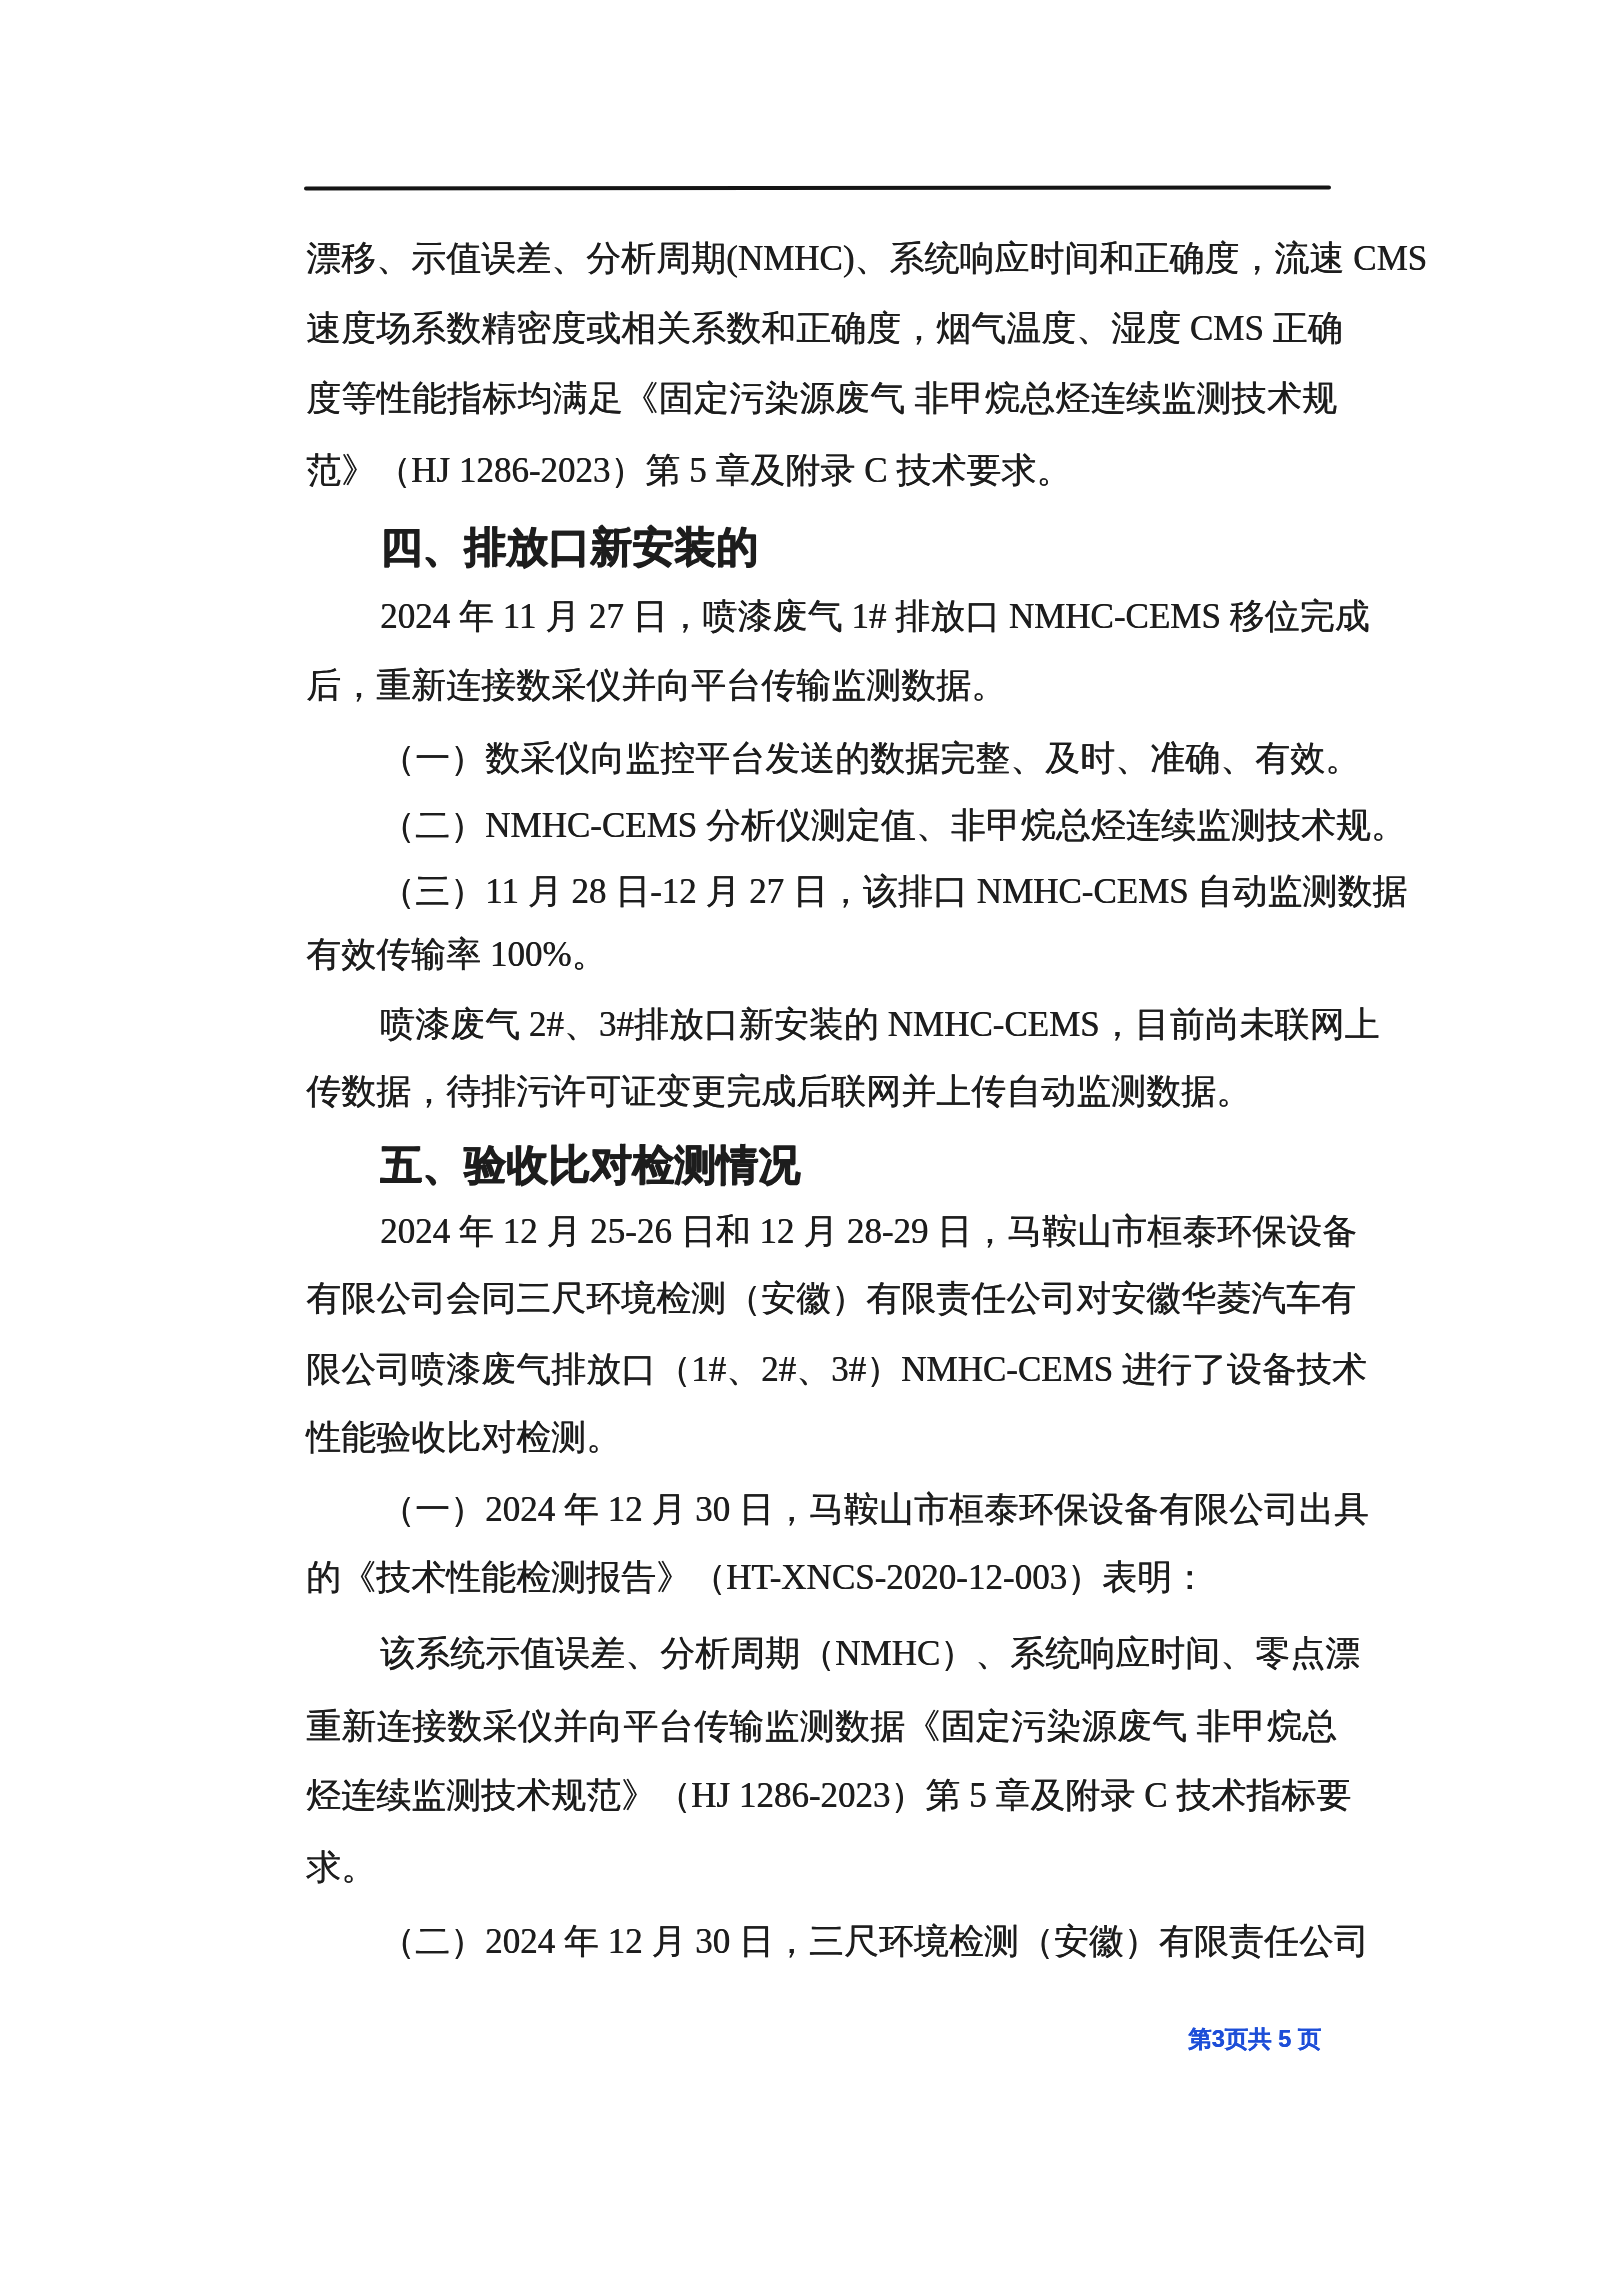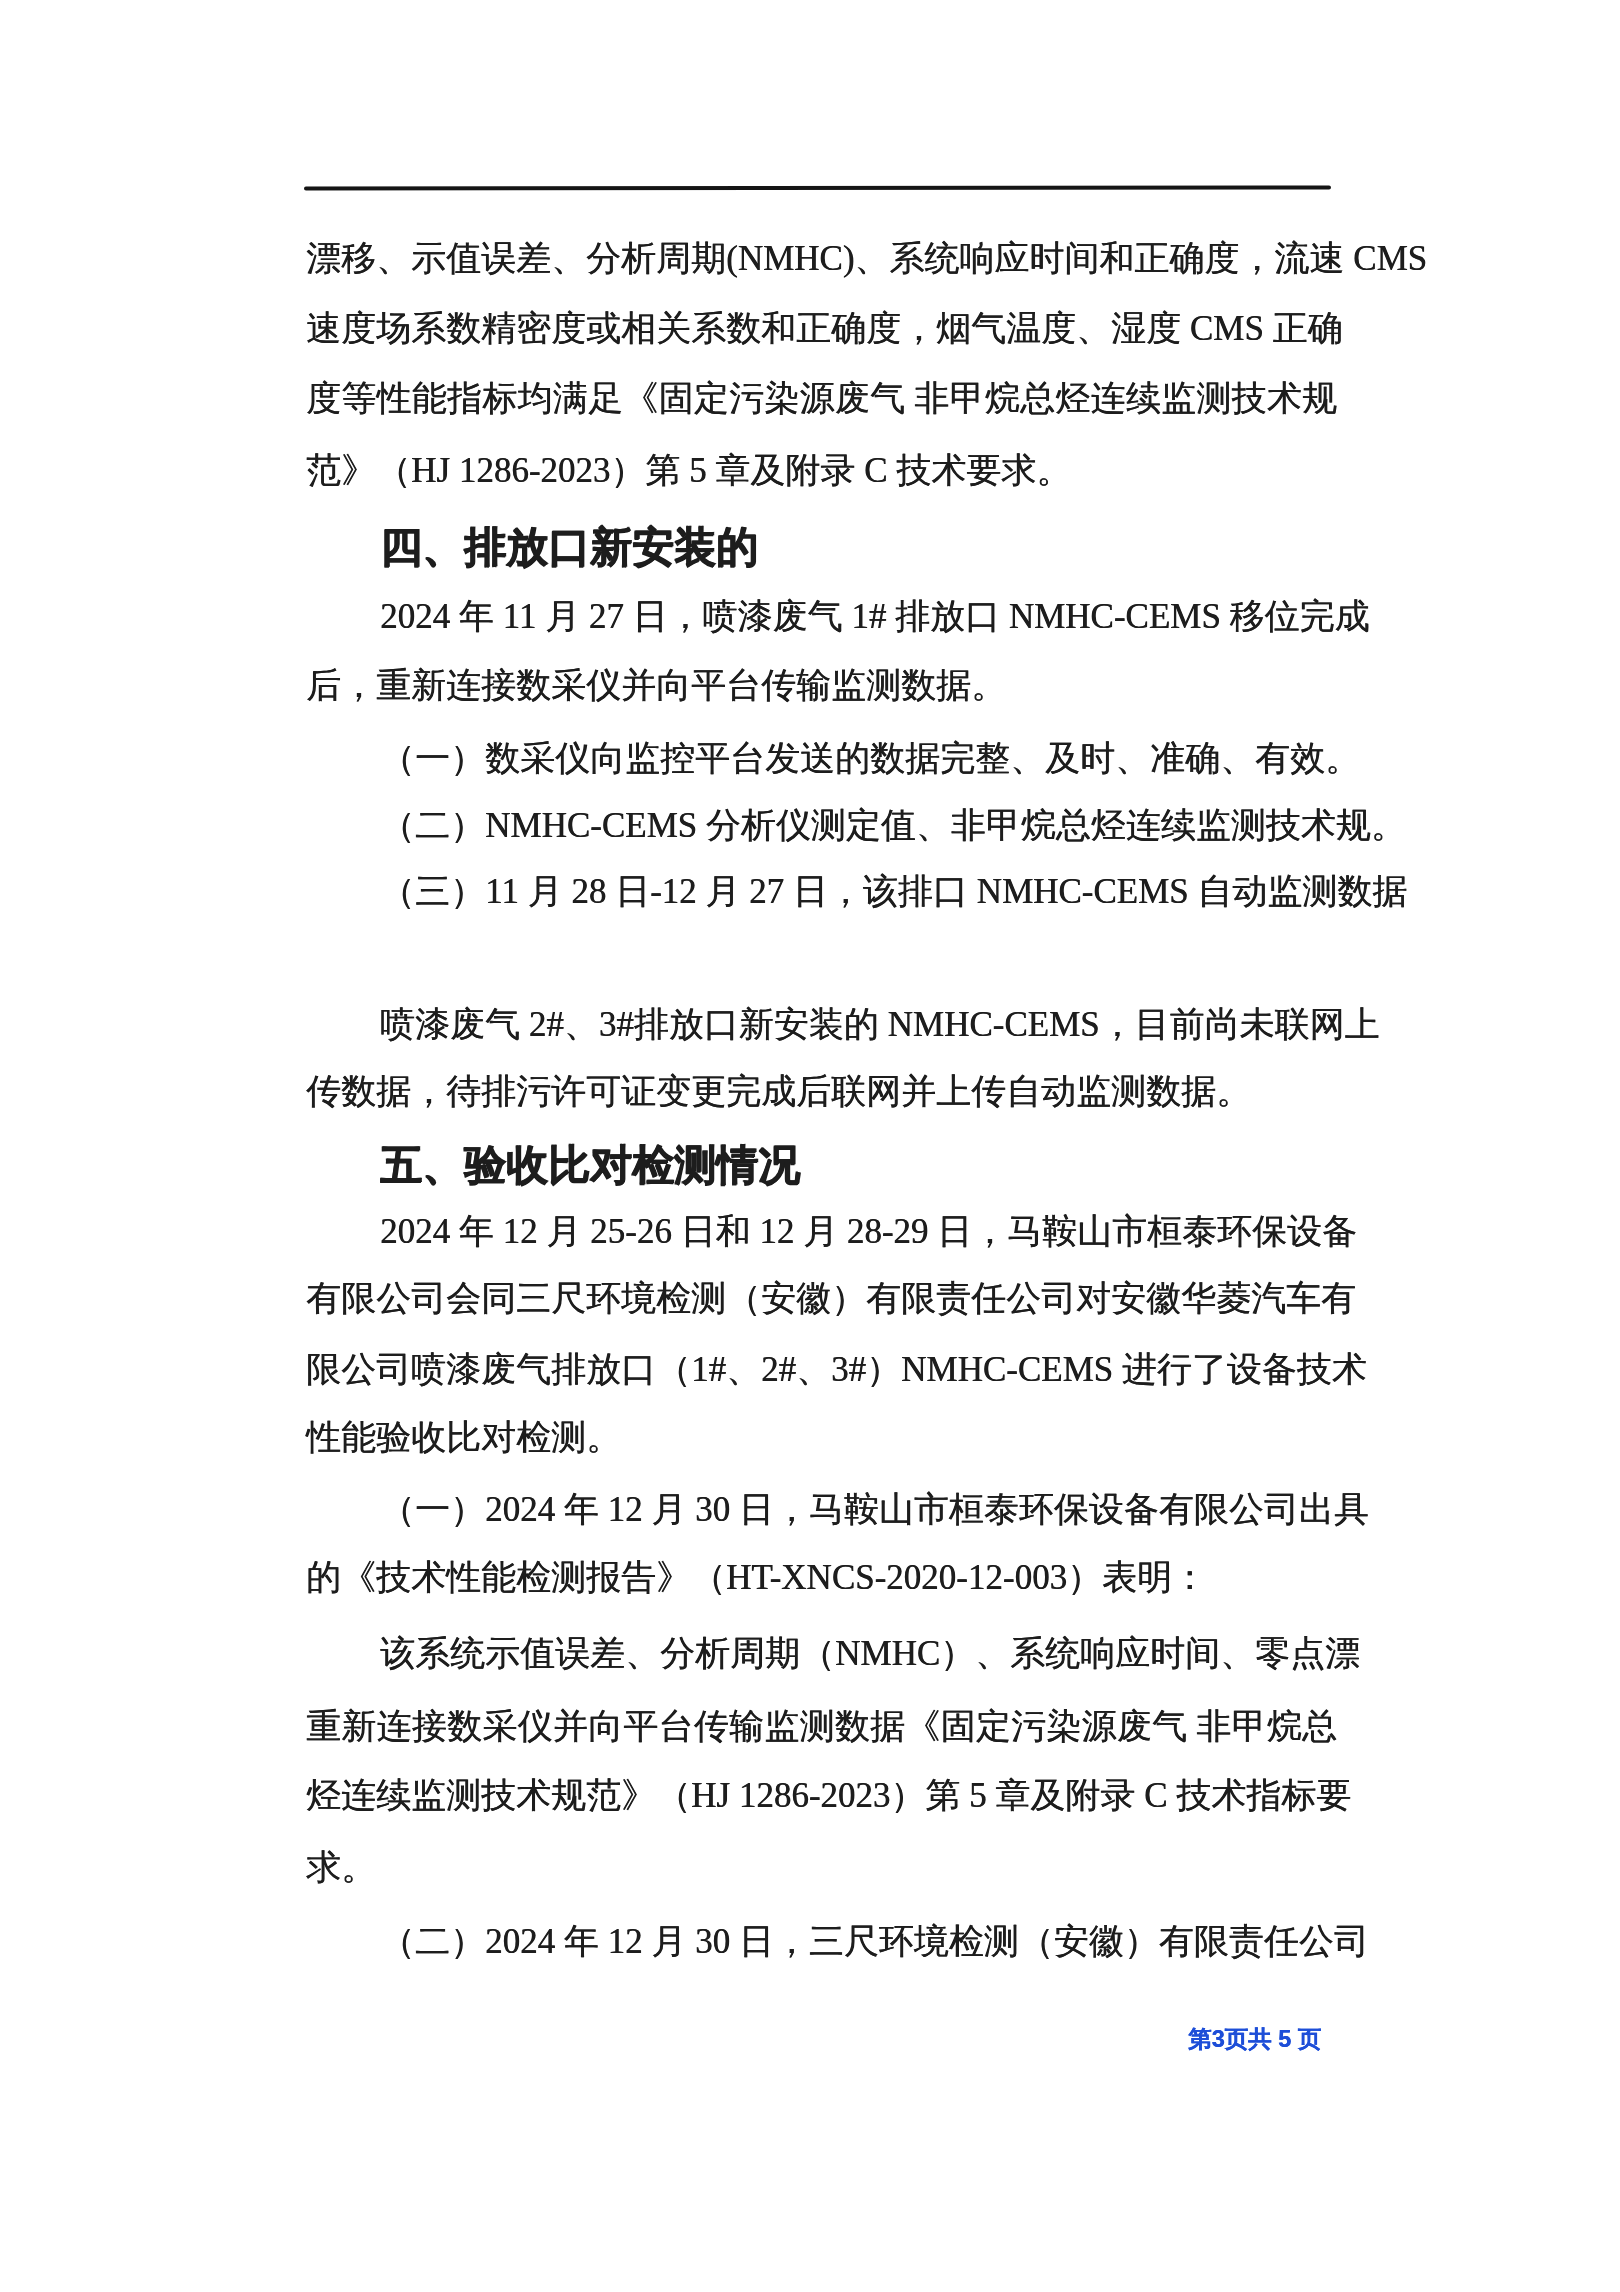--- a/index.html
+++ b/index.html
@@ -74,20 +74,21 @@
   <div class="l fill" style="top:307px">速度场系数精密度或相关系数和正确度，烟气温度、湿度 CMS 正确</div>
   <div class="l" style="top:449px">范》（HJ 1286-2023）第 5 章及附录 C 技术要求。</div>
 
   <div class="l h ind" style="top:521px">四、排放口新安装的</div>
 
   <div class="l fill ind" style="top:595px">2024 年 11 月 27 日，喷漆废气 1# 排放口 NMHC-CEMS 移位完成</div>
   <div class="l" style="top:664px">后，重新连接数采仪并向平台传输监测数据。</div>
   <div class="l fill ind" style="top:737px">（一）数采仪向监控平台发送的数据完整、及时、准确、有效。</div>
   <div class="l fill ind" style="top:804px">（二）NMHC-CEMS 分析仪测定值、非甲烷总烃连续监测技术规。</div>
   <div class="l fill ind" style="top:870px">（三）11 月 28 日-12 月 27 日，该排口 NMHC-CEMS 自动监测数据</div>
+  <div class="l" style="top:933px">有效传输率 100%。</div>
   <div class="l fill ind" style="top:1003px">喷漆废气 2#、3#排放口新安装的 NMHC-CEMS，目前尚未联网上</div>
   <div class="l" style="top:1070px">传数据，待排污许可证变更完成后联网并上传自动监测数据。</div>
 
   <div class="l h ind" style="top:1139px">五、验收比对检测情况</div>
 
   <div class="l fill ind" style="top:1210px">2024 年 12 月 25-26 日和 12 月 28-29 日，马鞍山市桓泰环保设备</div>
   <div class="l fill" style="top:1277px">有限公司会同三尺环境检测（安徽）有限责任公司对安徽华菱汽车有</div>
   <div class="l fill" style="top:1348px">限公司喷漆废气排放口（1#、2#、3#）NMHC-CEMS 进行了设备技术</div>
   <div class="l" style="top:1416px">性能验收比对检测。</div>
   <div class="l fill ind" style="top:1488px">（一）2024 年 12 月 30 日，马鞍山市桓泰环保设备有限公司出具</div>

